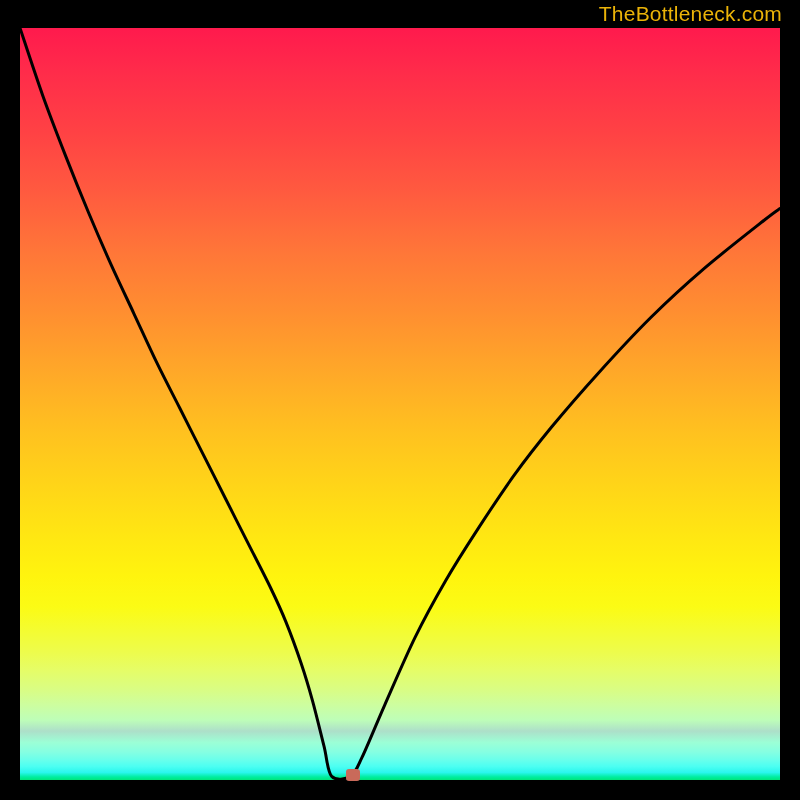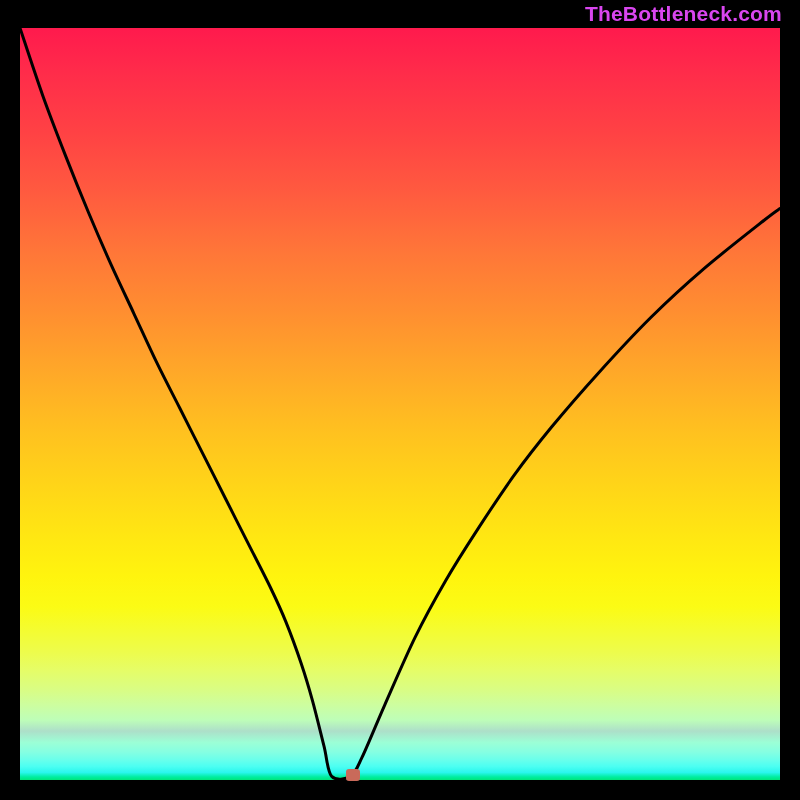--- a/index.html
+++ b/index.html
@@ -11,24 +11,24 @@
     width: 800px;
     height: 800px;
     background: #000;
     position: relative;
     overflow: hidden;
   }
   .watermark {
     position: absolute;
     top: 2px;
     right: 18px;
-    color: #d946ef;
+    color: #eab308;
     font-family: Arial, Helvetica, sans-serif;
     font-size: 21px;
-    font-weight: 700;
+    font-weight: 400;
     z-index: 10;
     letter-spacing: 0.2px;
   }
   .plot-frame {
     position: absolute;
     left: 20px;
     top: 28px;
     width: 760px;
     height: 752px;
     background: #000;

